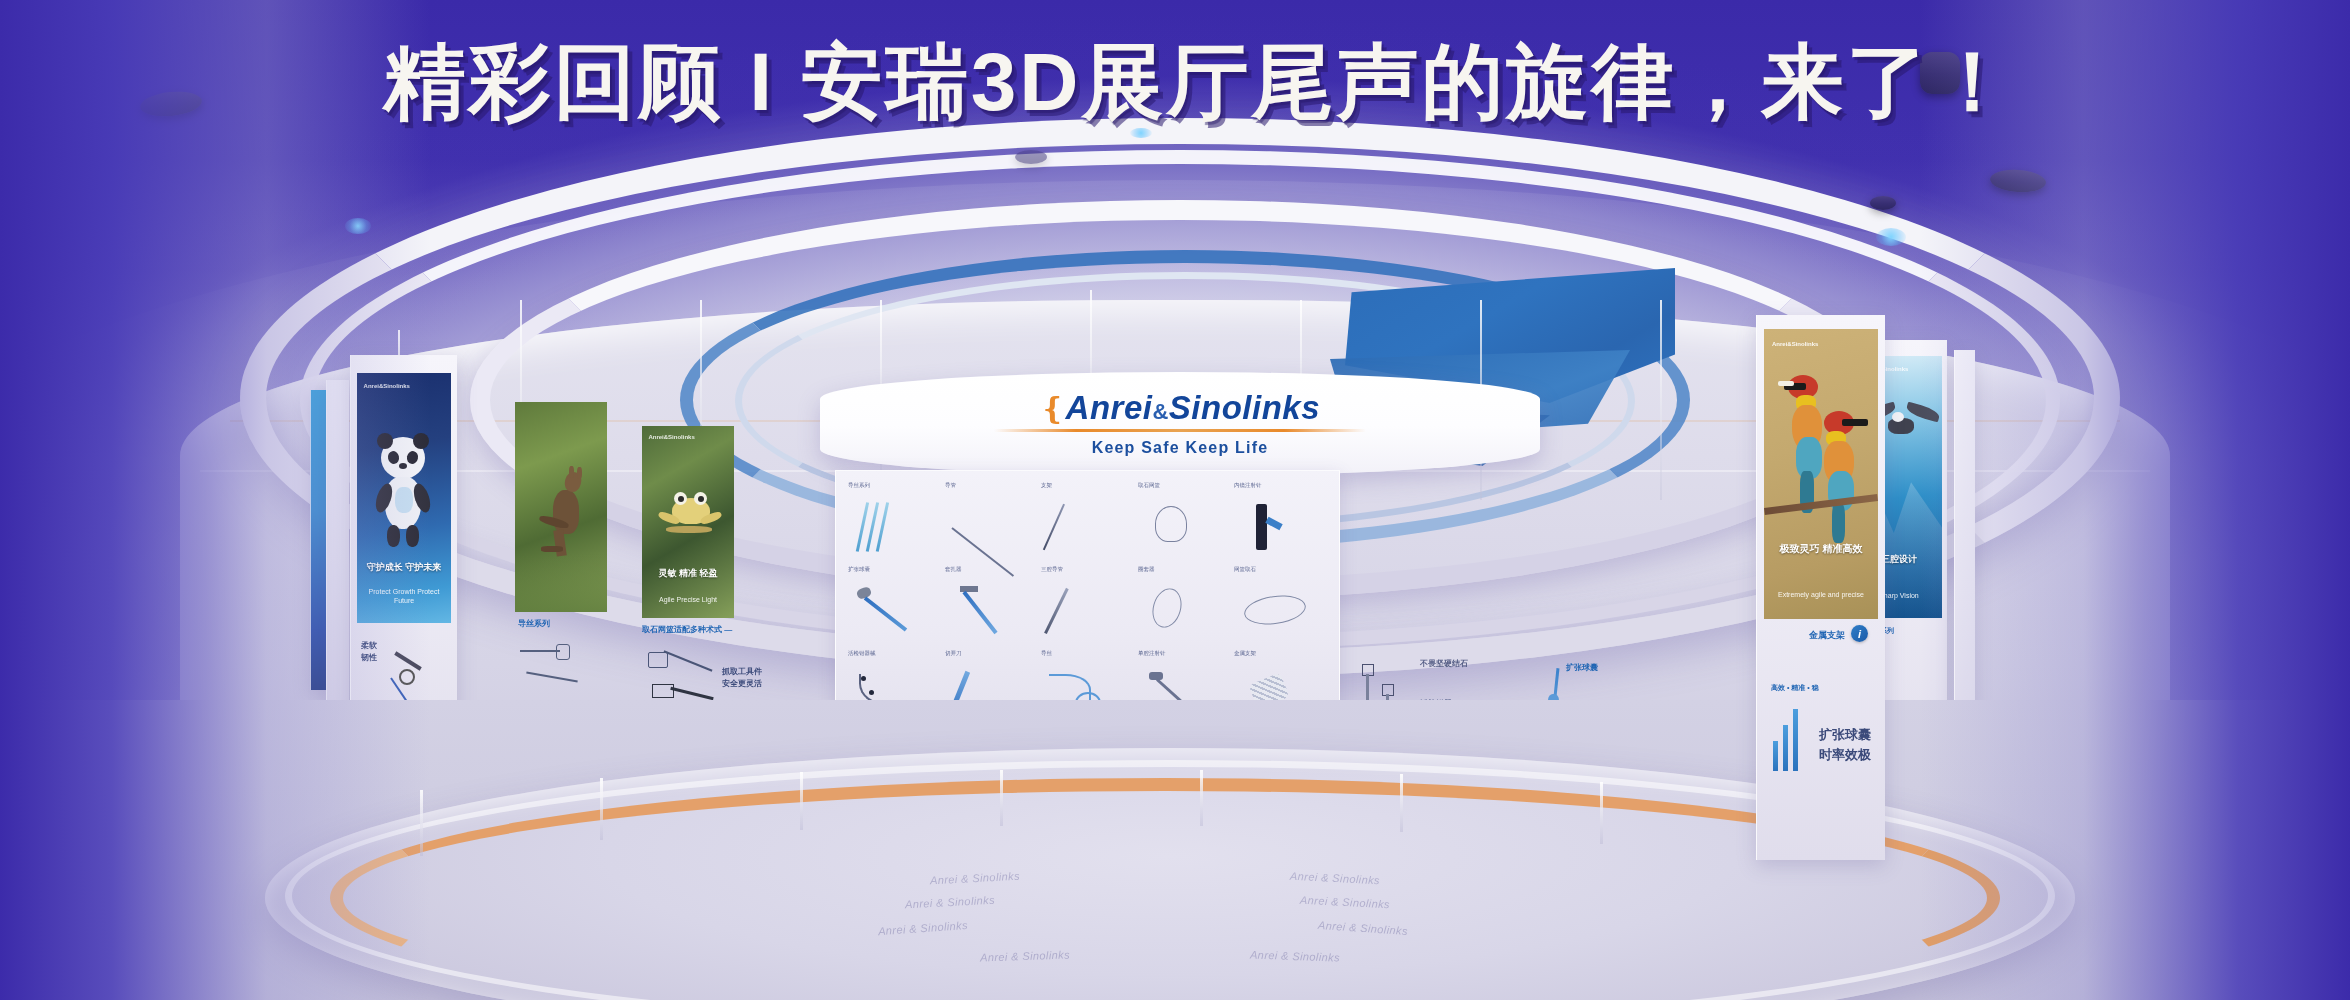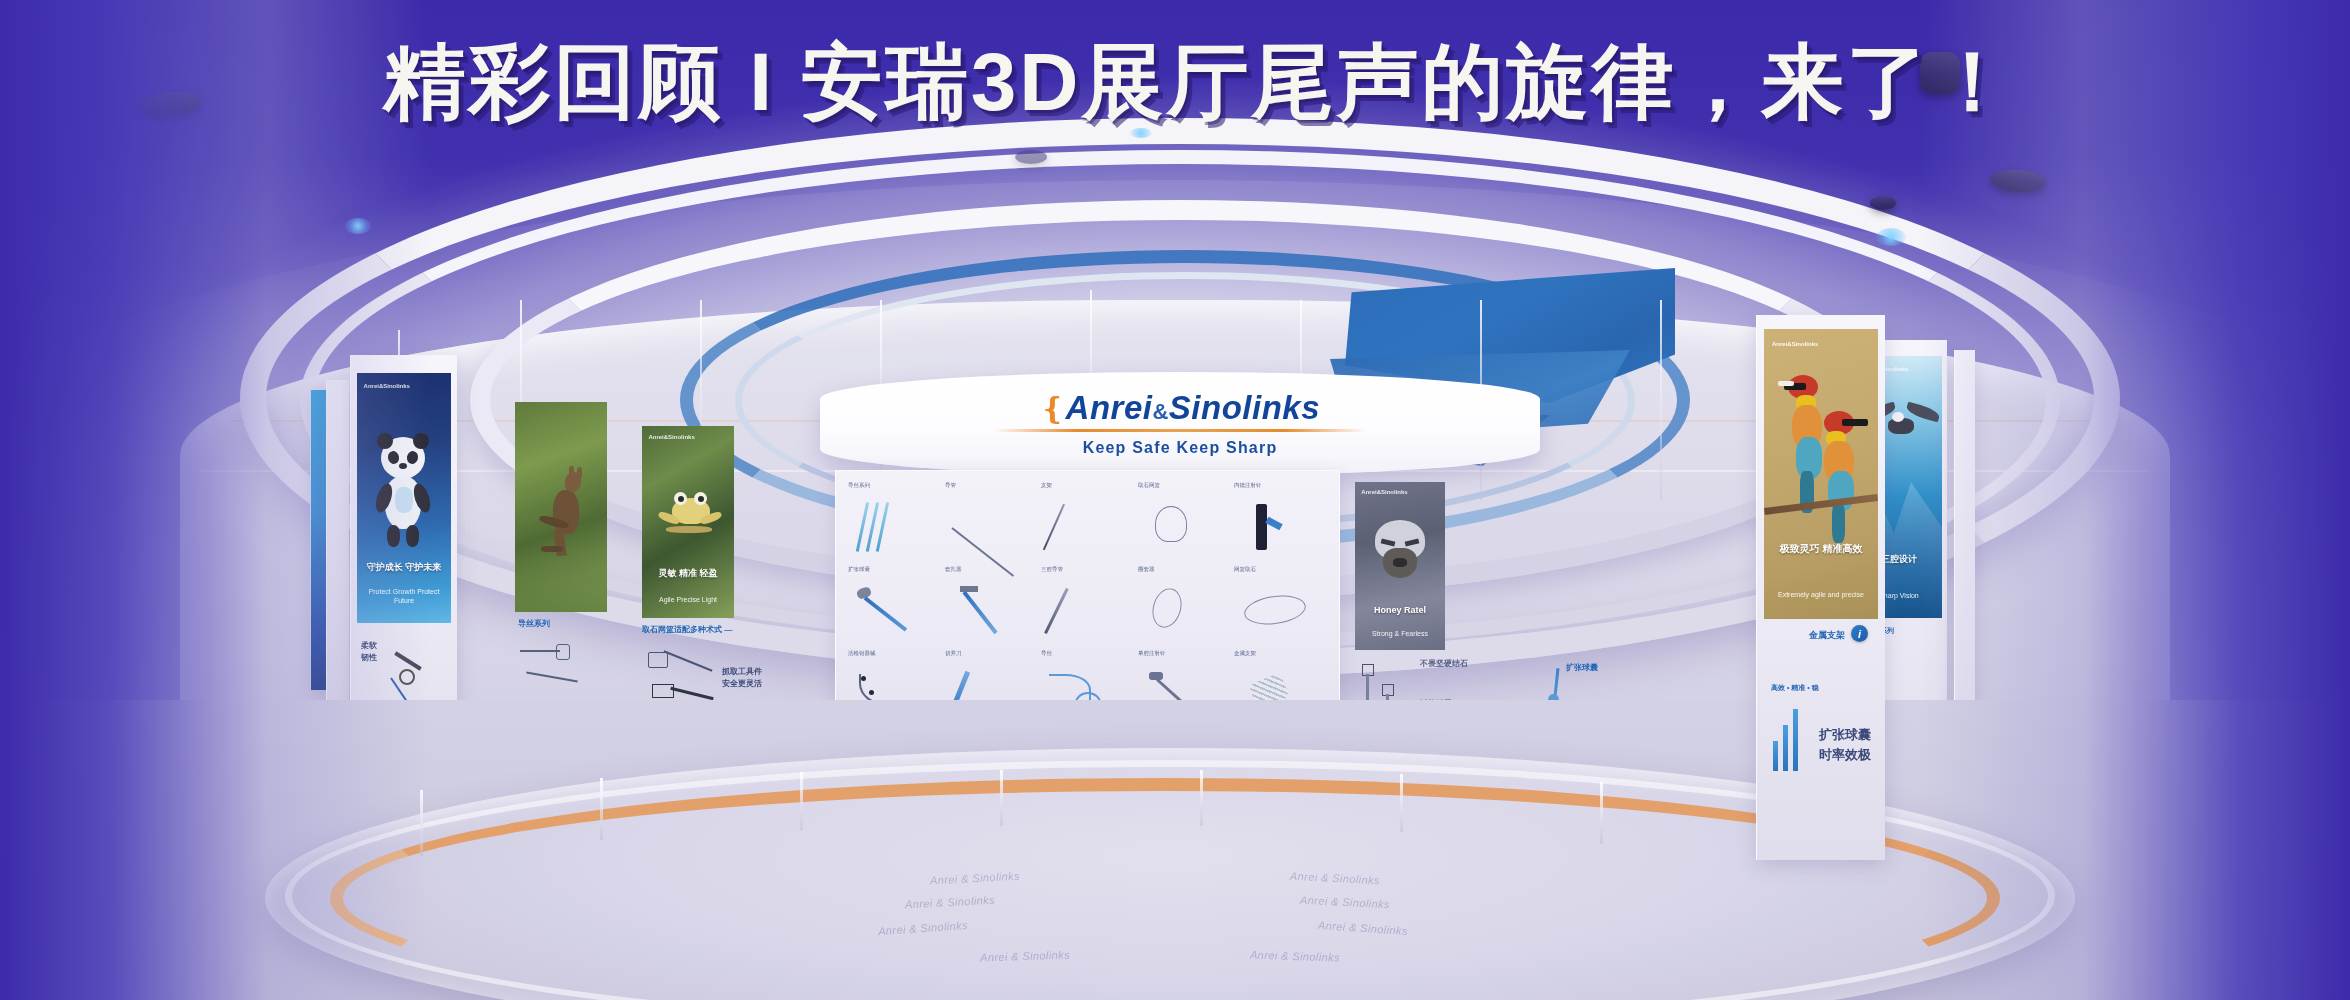--- a/index.html
+++ b/index.html
@@ -281,21 +281,21 @@
   <div class="rod" style="left:1300px;top:300px;height:190px;"></div>
   <div class="rod" style="left:1480px;top:300px;height:200px;"></div>
   <div class="rod" style="left:1660px;top:300px;height:200px;"></div>
   <div class="rod" style="left:1790px;top:318px;height:190px;"></div>
 
   <div class="brand">
     <div class="brand-logo">
       <span class="swoosh">❴</span><span>Anrei</span><span class="amp">&amp;</span><span>Sinolinks</span>
     </div>
     <div class="brand-underline"></div>
-    <div class="brand-tag">Keep Safe Keep Sharp</div>
+    <div class="brand-tag">Keep Safe Keep Life</div>
   </div>
 
   <div class="exwall">
 
     <div class="kiosk" style="left:-20px;top:-20px;width:16px;height:300px;background:linear-gradient(180deg,#2ea6df 0%,#2f8fd2 40%,#1f4aa8 80%,#16357f 100%);"></div>
     <div class="kiosk" style="left:-4px;top:-30px;width:22px;height:330px;"></div>
 
     <div class="kiosk" style="left:20px;top:-55px;width:106px;height:450px;">
       <div class="poster" style="left:6px;top:18px;width:94px;height:250px;background:linear-gradient(170deg,#1a2f6e 0%,#24407f 30%,#2f6ab0 62%,#3f9ad4 86%,#63b7e4 100%);">
         <div class="pbrand">Anrei&amp;Sinolinks</div>
@@ -479,32 +479,20 @@
         </div>
         </div>
       <div class="prod">
           <span class="plabel">金属支架</span>
         <div class="dev">
             <div style="position:absolute;left:10px;top:8px;width:34px;height:26px;border-radius:6px;background:repeating-linear-gradient(45deg,#b9bfd3 0 2px,#e7e9f1 2px 5px);transform:rotate(-22deg);"></div>
           </div>
         </div>
     </div>
 
-    <div class="poster" style="left:1025px;top:72px;width:90px;height:168px;background:linear-gradient(170deg,#70738a 0%,#5c6073 34%,#84879c 70%,#6a6e84 100%);">
-      <div class="pbrand">Anrei&amp;Sinolinks</div>
-      <div style="position:absolute;left:16px;top:38px;width:58px;height:64px;">
-        <div style="position:absolute;left:4px;top:0;width:50px;height:40px;border-radius:50% 50% 40% 40%;background:#cfd2dd;"></div>
-        <div style="position:absolute;left:12px;top:28px;width:34px;height:30px;border-radius:40% 40% 50% 50%;background:#5d5a57;"></div>
-        <div style="position:absolute;left:10px;top:20px;width:14px;height:5px;background:#3a3a44;transform:rotate(14deg);"></div>
-        <div style="position:absolute;left:34px;top:20px;width:14px;height:5px;background:#3a3a44;transform:rotate(-14deg);"></div>
-        <div style="position:absolute;left:22px;top:38px;width:14px;height:9px;border-radius:40%;background:#2e2c2c;"></div>
-      </div>
-      <div class="ptitle">Honey Ratel</div>
-      <div class="psub">Strong &amp; Fearless</div>
-    </div>
     <div class="cap" style="left:1090px;top:248px;color:#545d85;">不畏坚硬结石</div>
     <div style="position:absolute;left:1028px;top:252px;width:50px;height:86px;">
       <div style="position:absolute;left:4px;top:2px;width:10px;height:10px;border:1.5px solid #4a5070;"></div>
       <div style="position:absolute;left:8px;top:12px;width:3px;height:34px;background:#7a819c;"></div>
       <div style="position:absolute;left:24px;top:22px;width:10px;height:10px;border:1.5px solid #4a5070;"></div>
       <div style="position:absolute;left:28px;top:32px;width:3px;height:36px;background:#7a819c;"></div>
     </div>
     <div class="cap" style="left:1090px;top:288px;">
       <span>活检钳器</span><br>
       <span>无惧阻塞</span>

